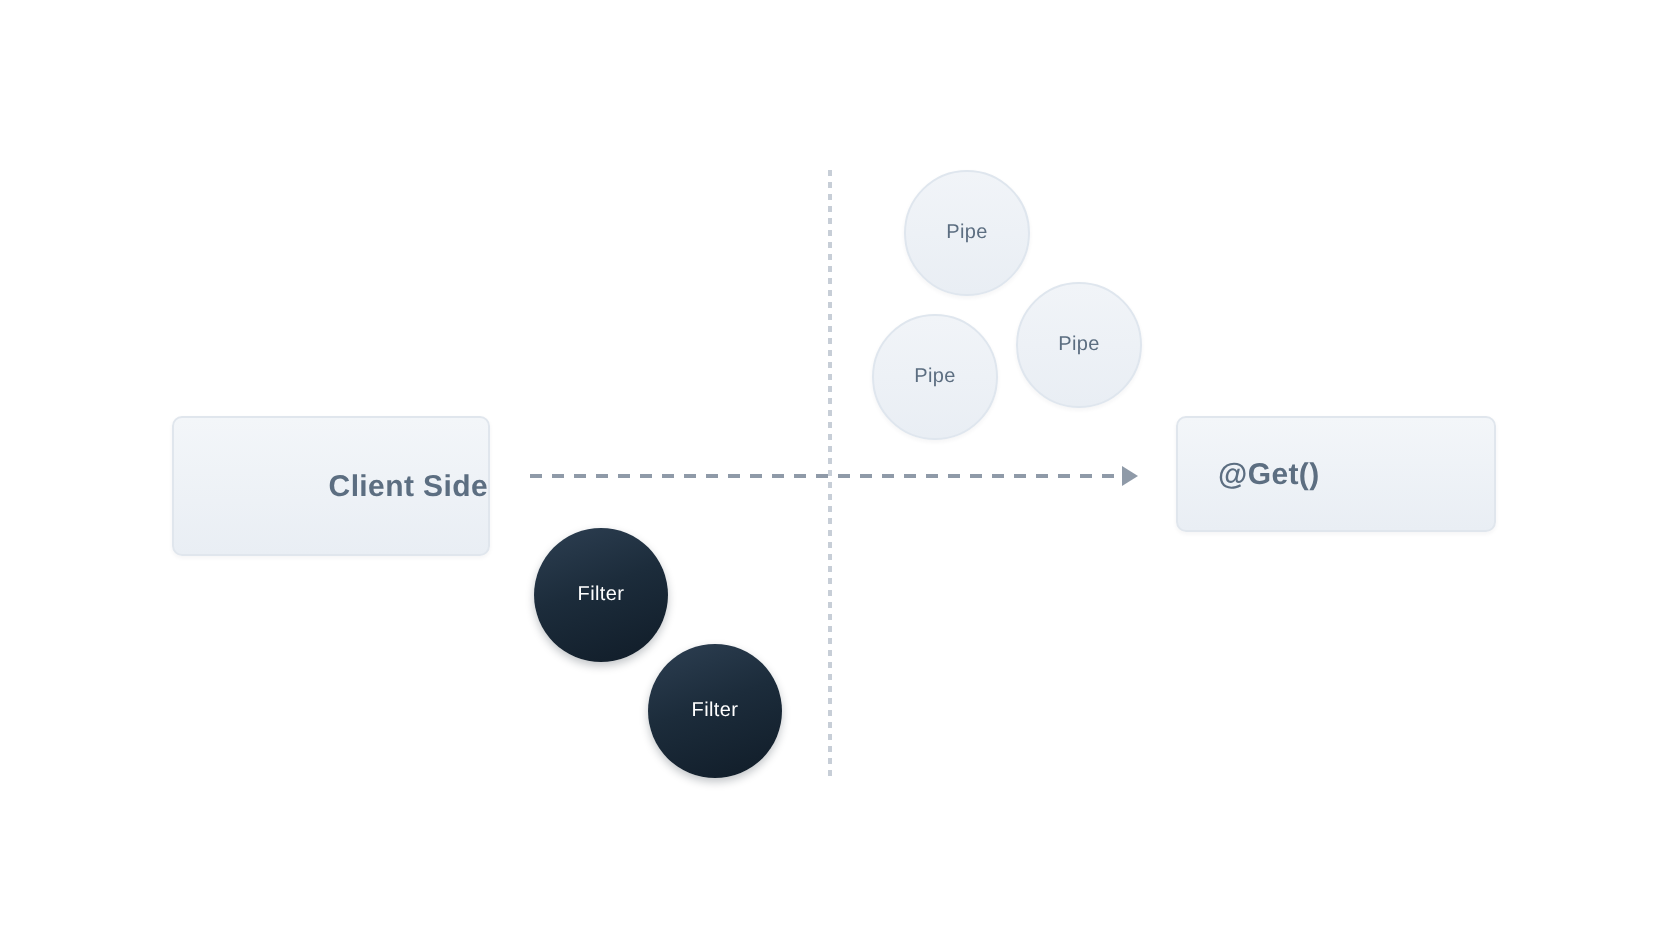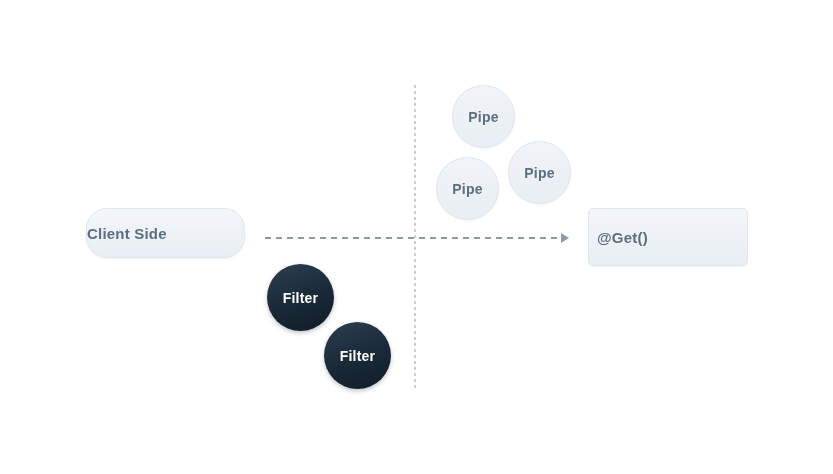--- a/index.html
+++ b/index.html
@@ -19,35 +19,35 @@
     border-radius: 5px;
     background: linear-gradient(180deg, #f3f6f9 0%, #e9eef4 100%);
     border: 1px solid #e0e6ed;
     box-shadow: 0 1px 2px rgba(30,45,60,0.05);
     color: #5c6e81;
     font-size: 15px;
     font-weight: 600;
     letter-spacing: .2px;
   }
   .client-box {
-    left: 86px; top: 208px; width: 159px; height: 50px;
-    display: flex; align-items: center; justify-content: flex-start; border-radius: 21px;
+    left: 86px; top: 208px; width: 159px; height: 70px;
+    display: flex; align-items: center; justify-content: flex-end;
   }
   .route-box {
     left: 588px; top: 208px; width: 160px; height: 58px;
     display: flex; flex-direction: column; justify-content: center;
-    padding-left: 8px; line-height: 19px;
+    padding-left: 20px; line-height: 19px;
   }
 
   
   .circle {
     position: absolute;
     border-radius: 50%;
     display: flex; align-items: center; justify-content: center;
-    font-size: 14px; font-weight: 700; letter-spacing: .2px;
+    font-size: 10px; font-weight: 400; letter-spacing: .2px;
     box-sizing: border-box;
   }
   .pipe-circle {
     width: 63px; height: 63px;
     background: linear-gradient(180deg, #f1f4f8 0%, #e9eef4 100%);
     border: 1px solid #dfe6ee;
     color: #5c6e81;
     box-shadow: 0 1px 2px rgba(30,45,60,0.05);
   }
   .pipe-1 { left: 452px; top: 85px;  }

